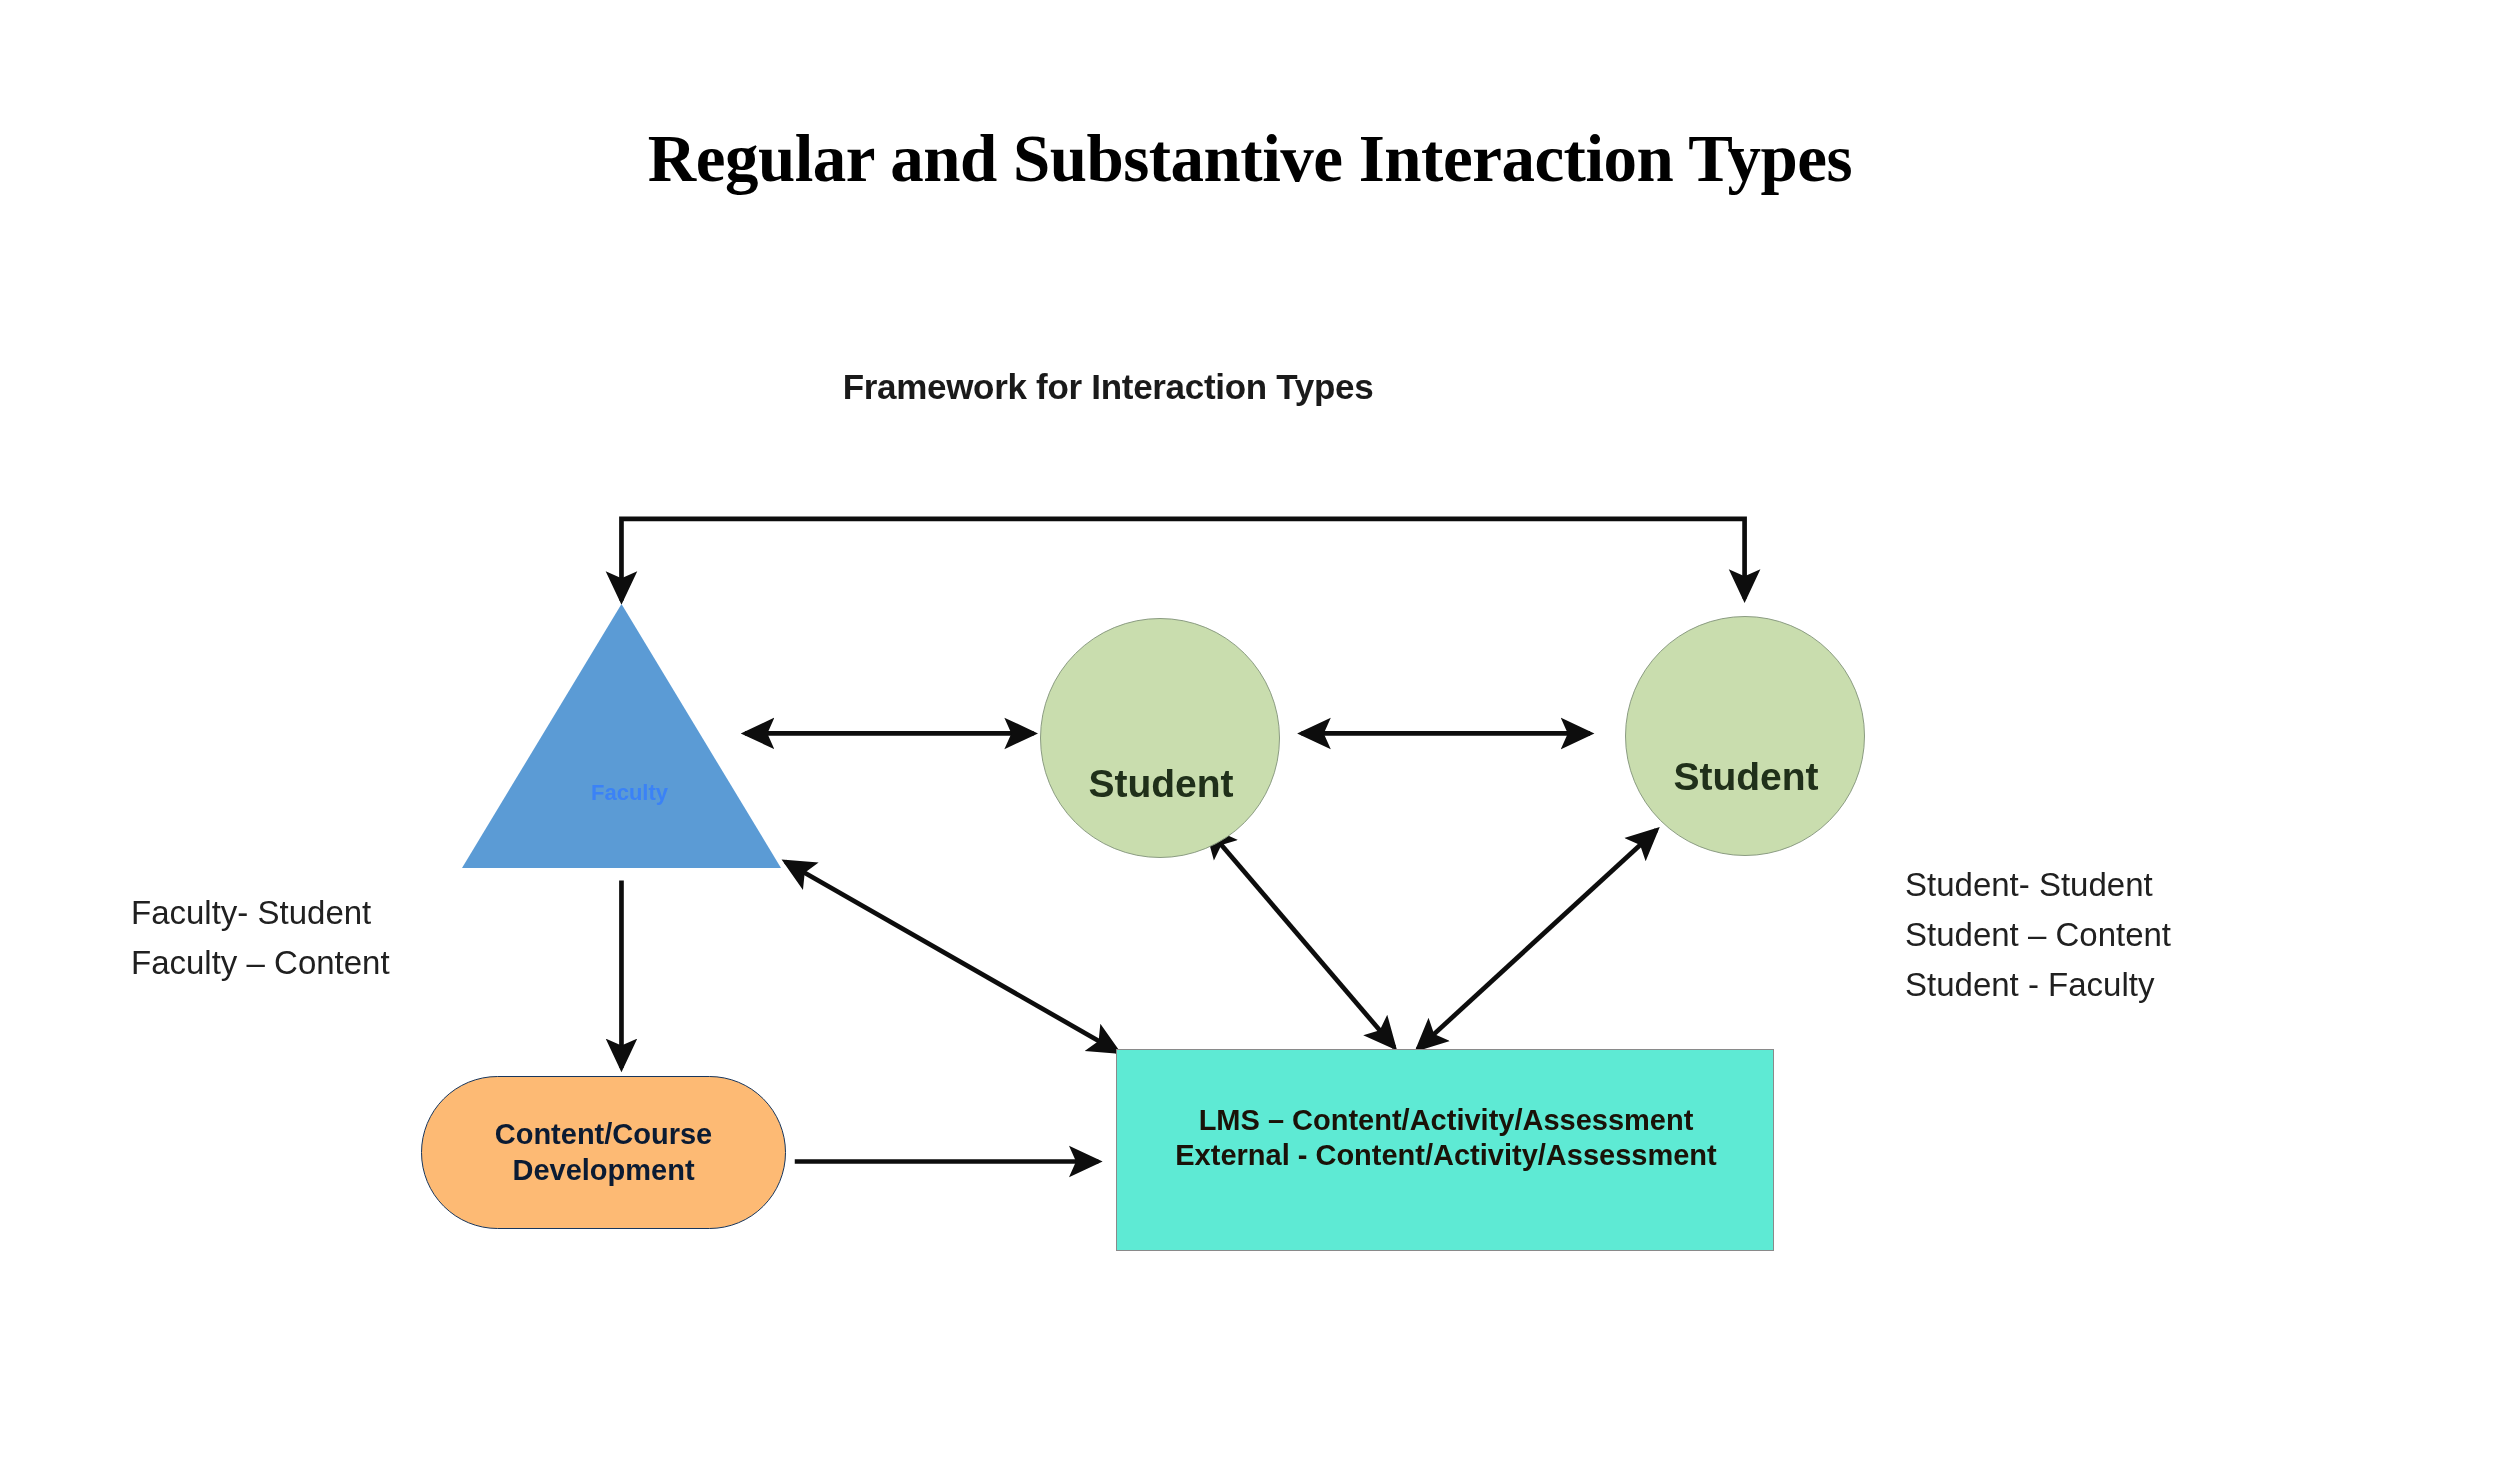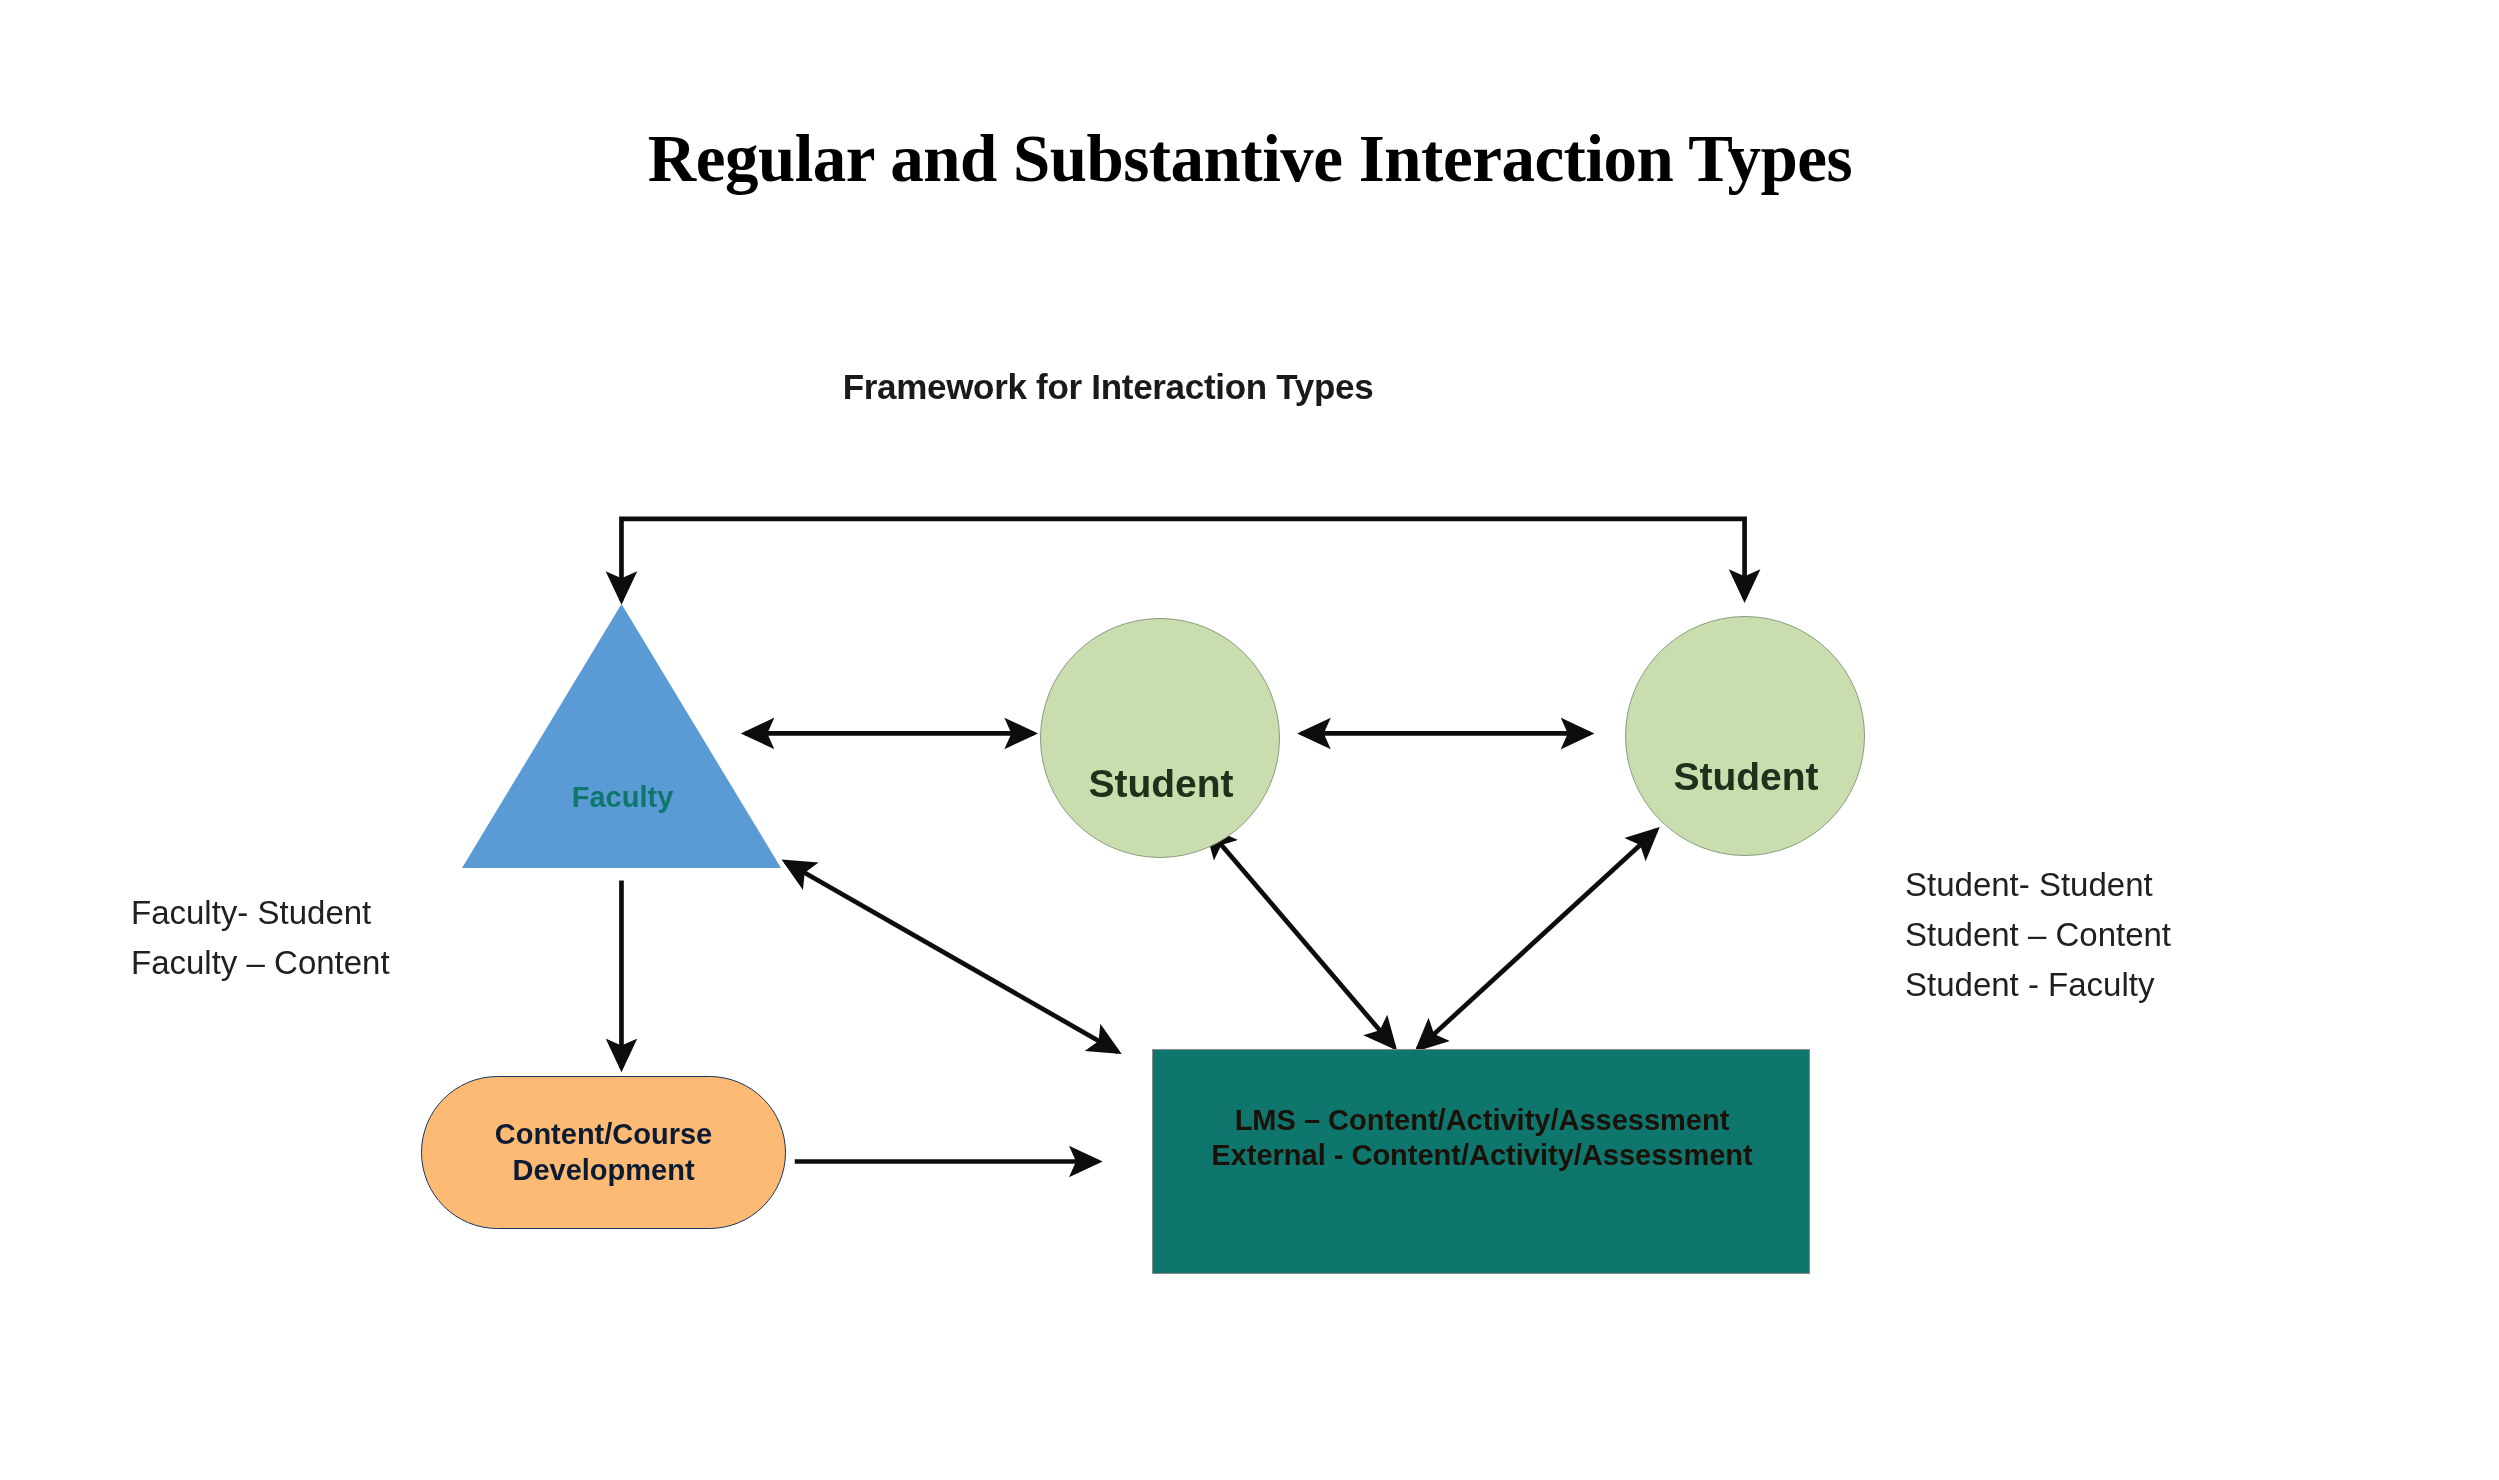--- a/index.html
+++ b/index.html
@@ -69,25 +69,25 @@
     position: absolute;
     left: 0;
     top: 0;
     width: 319px;
     height: 264px;
     background: #5B9BD5;
     clip-path: polygon(50% 0%, 100% 100%, 0% 100%);
   }
   #faculty-label {
     position: absolute;
-    left: 1px;
+    left: 8px;
     top: 176px;
     width: 319px;
-    font-size: 29px;
-    color: #0f766e;
+    font-size: 22px;
+    color: #3b82f6;
   }
   
   .student-node {
     position: absolute;
     width: 240px;
     height: 240px;
     border-radius: 50%;
     background: #C9DDAE;
     border: 1.9px solid #8b9c82;
     box-sizing: border-box;
@@ -119,25 +119,25 @@
     justify-content: center;
   }
   #content-label {
     font-size: 29px;
     color: #0b1b33;
     width: 100%;
   }
   
   #lms-node {
     position: absolute;
-    left: 1152px;
+    left: 1116px;
     top: 1049px;
     width: 658px;
-    height: 225px;
-    background: #0f766e;
+    height: 202px;
+    background: #5eead4;
     border: 1.9px solid #8a8a8a;
     box-sizing: border-box;
   }
   #lms-label {
     position: absolute;
     left: 0;
     top: 53px;
     width: 658px;
     font-size: 29px;
     color: #1a1208;

